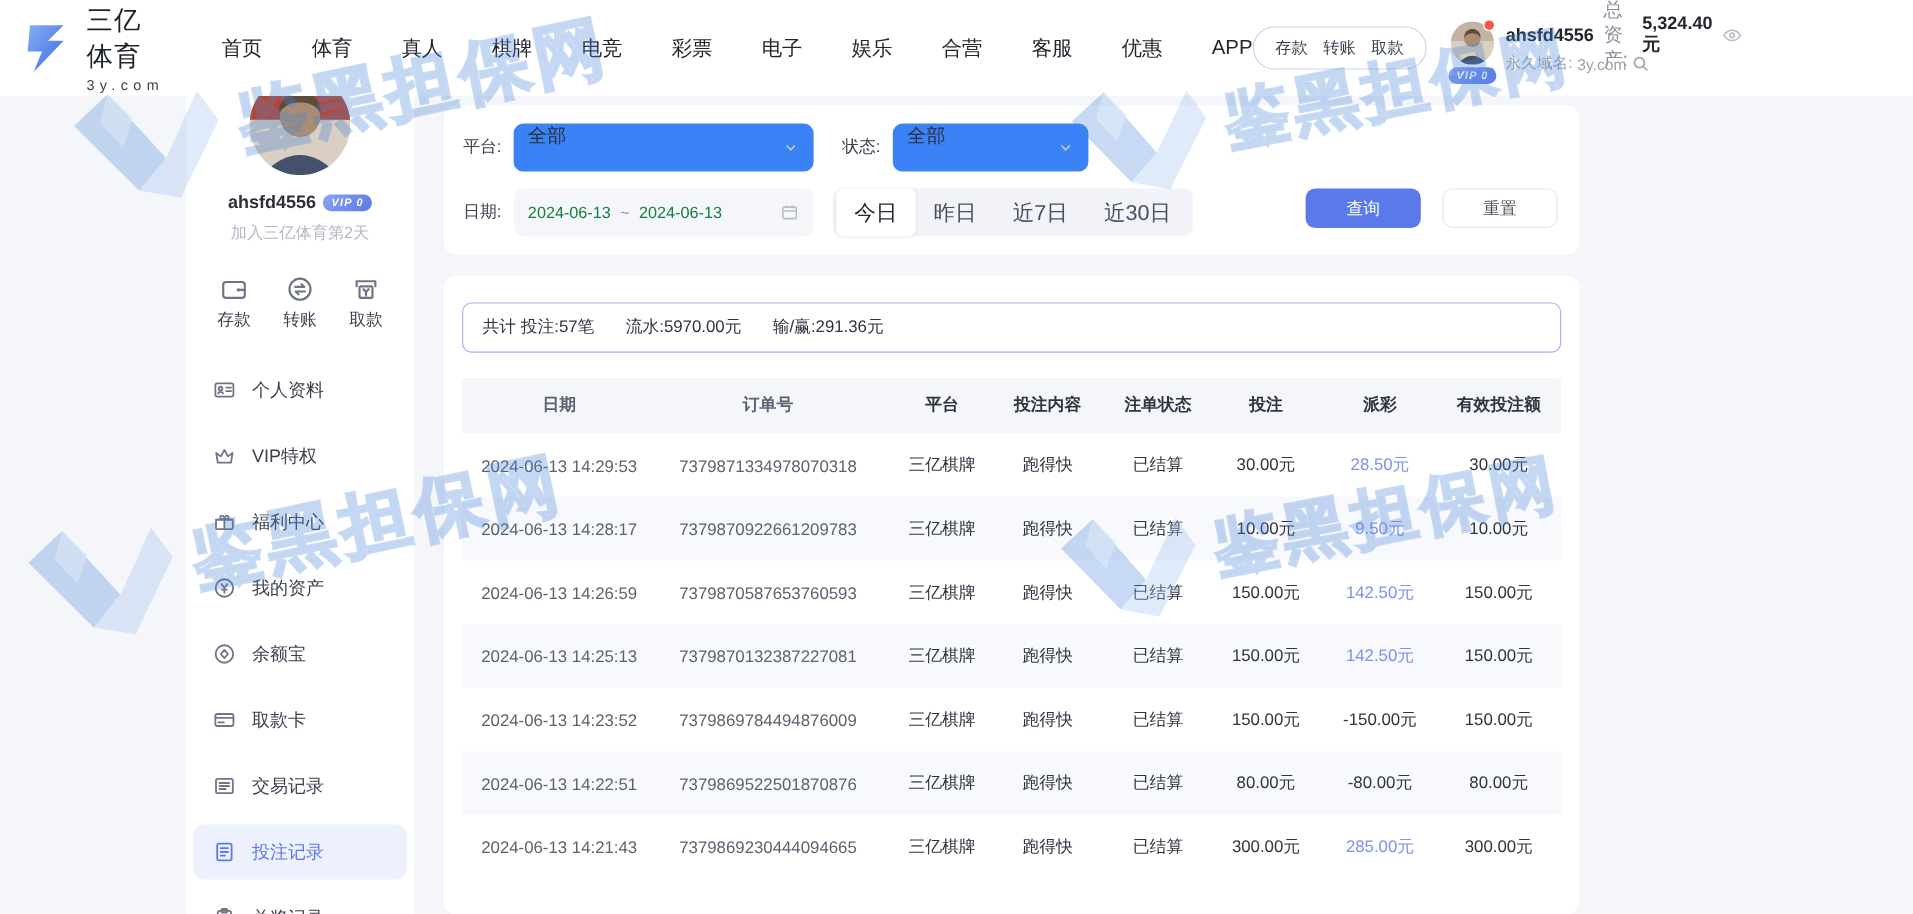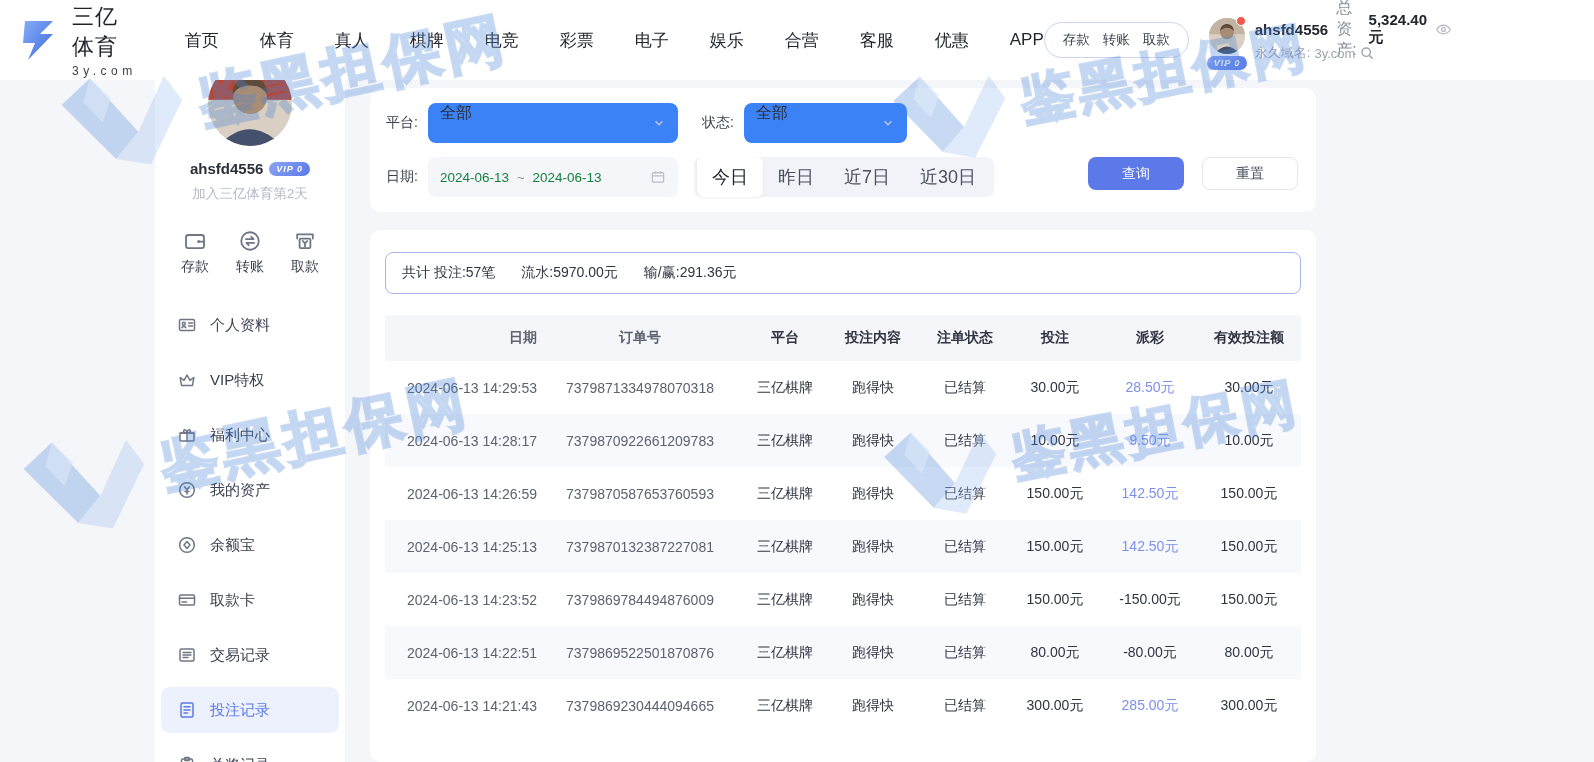--- a/index.html
+++ b/index.html
@@ -123,21 +123,21 @@
     margin:22px 15px 0; height:42px; border:1px solid #a6b4ef; border-radius:8px;
     display:flex; align-items:center; gap:26px; padding:0 16px;
     font-size:14px; color:#2f3440;
   }
   .bet-table { margin:21px 15px 0; }
   .t-row { display:grid; grid-template-columns:152px 206px 84px 92px 92px 88px 102px 1fr; align-items:center; }
   .t-head { background:#f5f6fa; height:46px; border-radius:2px; font-size:14px; color:#2b2f3a; font-weight:bold; }
   .t-body .t-row { height:53px; font-size:14px; }
   .t-body .t-row:nth-child(even) { background:#f8f9fd; }
   .t-cell { text-align:center; white-space:nowrap; overflow:hidden; }
-  .t-cell.c-date { text-align:right; padding-left:10px; }
+  .t-cell.c-date { text-align:center; padding-left:10px; }
   .t-cell.c-valid { text-align:center; padding-right:4px; }
   .c-date, .c-order { color:#5d6270; }
   .c-platform, .c-content, .c-status, .c-bet, .c-valid { color:#2f3440; }
   .c-payout { color:#2f3440; }
   .c-payout.pos { color:#7d90ee; }
 
   
   .wm {
     position:absolute; z-index:60; pointer-events:none;
     display:flex; align-items:center; gap:12px;

